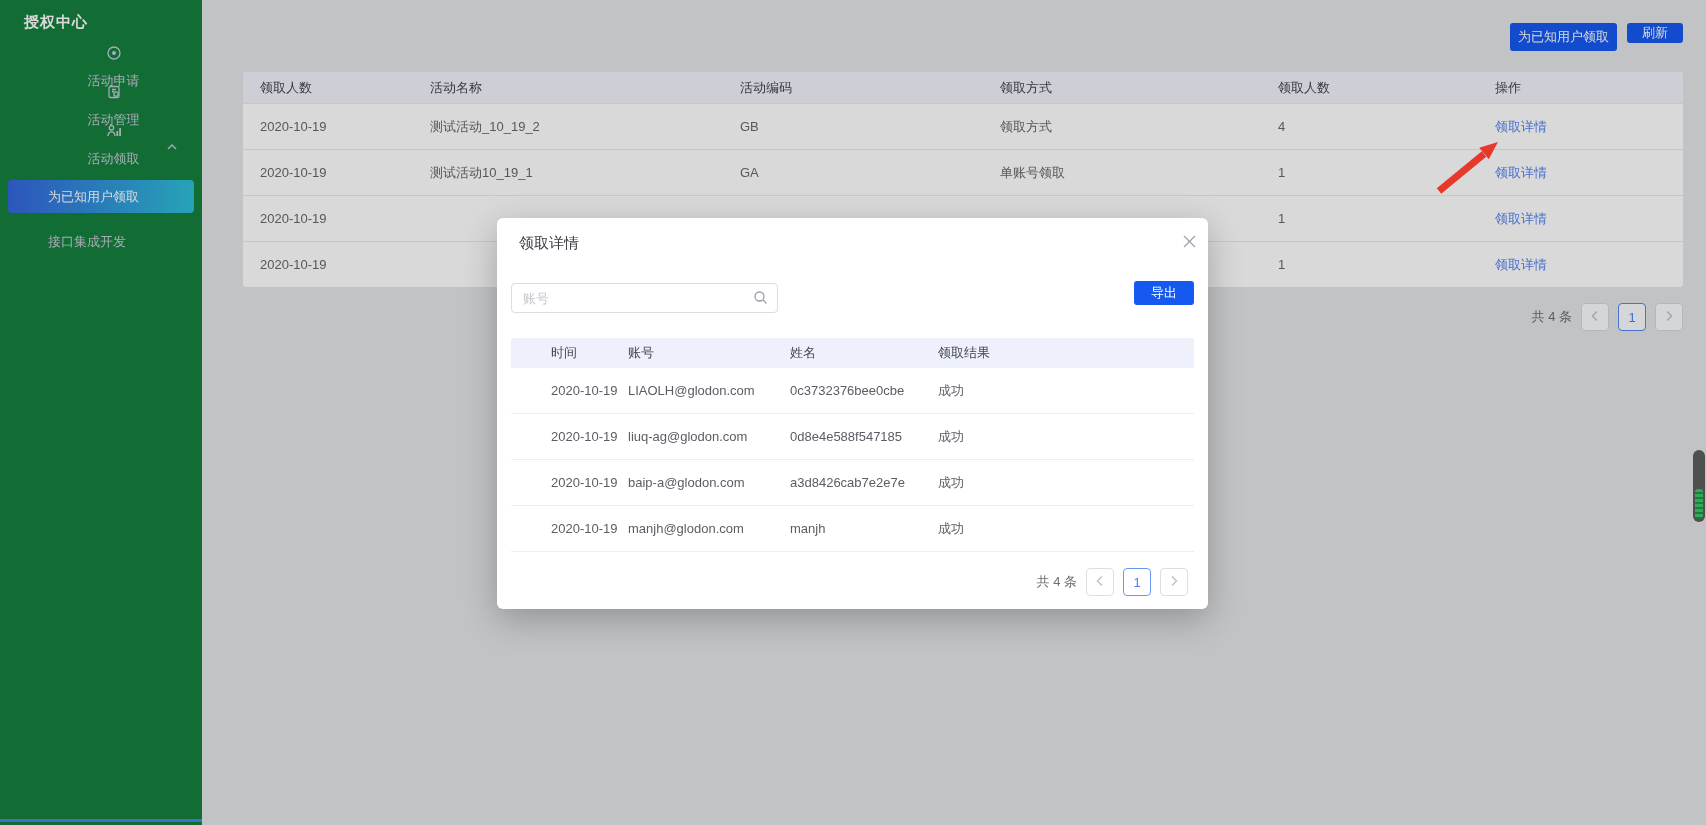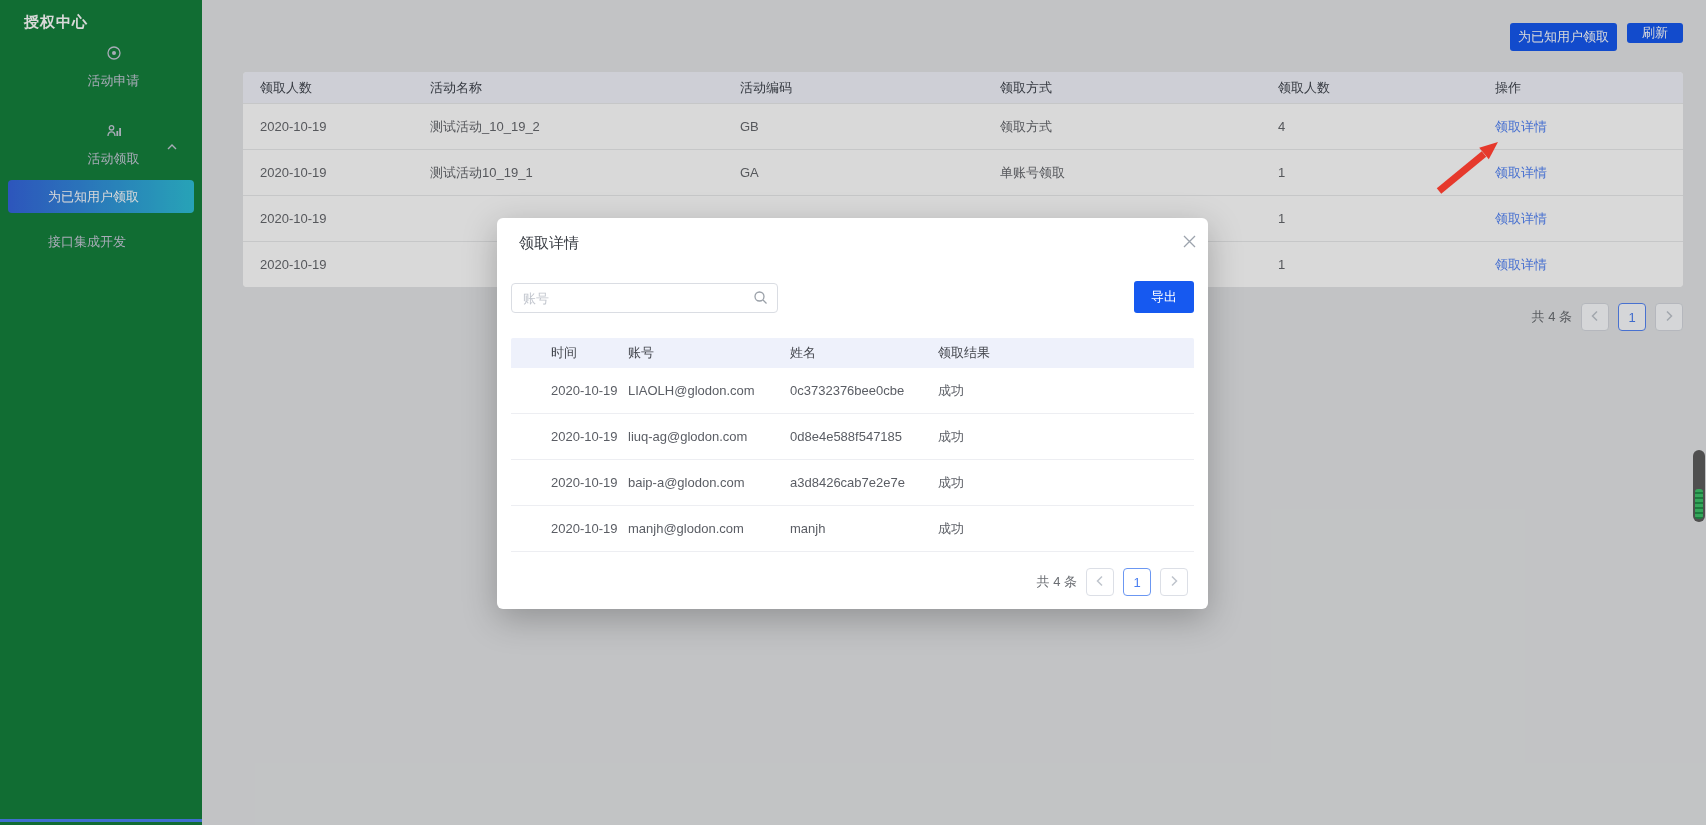--- a/index.html
+++ b/index.html
@@ -44,21 +44,21 @@
   
   .modal{position:absolute;left:497px;top:218px;width:711px;height:391px;background:#FFFFFF;border-radius:6px;
          z-index:20;box-shadow:0 10px 34px rgba(0,0,0,0.25);}
   .m-title{position:absolute;left:22px;top:16px;font-size:15px;color:#383C43;}
   .m-close{position:absolute;right:8px;top:12px;width:22px;height:22px;display:flex;align-items:center;
            justify-content:center;cursor:pointer;color:#9CA3AD;}
   .m-input{position:absolute;left:14px;top:65px;width:267px;height:30px;box-sizing:border-box;
            border:1px solid #DADDE3;border-radius:4px;font-size:13px;color:#333;padding:0 32px 0 11px;outline:none;}
   .m-input::placeholder{color:#C2C6CE;}
   .m-search-icon{position:absolute;left:256px;top:72px;color:#9AA0A8;}
-  .m-export{position:absolute;right:14px;top:63px;width:60px;height:32px;}
+  .m-export{position:absolute;right:14px;top:63px;width:60px;height:24px;}
   .m-table{position:absolute;left:14px;top:120px;width:683px;}
   .mgrid{display:grid;grid-template-columns:117px 162px 148px 256px;align-items:center;}
   .mhead{height:30px;background:#EEF1FB;color:#43464D;font-size:13px;border-radius:2px 2px 0 0;}
   .mrow{height:45px;color:#5A5D64;font-size:13px;border-bottom:1px solid #EDEEF2;background:#FFFFFF;}
   .mgrid > div:first-child{margin-left:40px;}
   .m-pager{position:absolute;right:20px;top:350px;}
   .m-pager .pbtn{border-color:#DCDFE6;background:#FFFFFF;}
   .m-pager .pbtn.active{border-color:#6B97F2;color:#4A7EF0;}
   
   .arrow-svg{position:absolute;left:1425px;top:125px;z-index:30;pointer-events:none;}
@@ -78,20 +78,30 @@
     <div class="menu-item mi-1">
       <span class="micon">
         <svg width="16" height="16" viewBox="0 0 16 16" fill="none" stroke="currentColor" stroke-width="1.3">
           <circle cx="8" cy="8" r="6"></circle>
             <circle cx="8" cy="8" r="2" fill="currentColor" stroke="none"></circle>
         </svg>
       </span>
       <span>活动申请</span>
     </div>
 
+    <div class="menu-item mi-2">
+      <span class="micon">
+        <svg width="16" height="16" viewBox="0 0 16 16" fill="none" stroke="currentColor" stroke-width="1.3">
+          <rect x="3" y="2.5" width="10" height="11" rx="1.5"></rect>
+          <circle cx="10" cy="10" r="2.2"></circle>
+            <path d="M6 5.5h4M6 7.5h2"></path>
+        </svg>
+      </span>
+      <span>活动管理</span>
+    </div>
 
     <div class="menu-item mi-3">
       <span class="micon">
         <svg width="16" height="16" viewBox="0 0 16 16" fill="none" stroke="currentColor" stroke-width="1.3">
           <circle cx="5.5" cy="4.8" r="2.2"></circle>
           <path d="M2 13c0-2.6 1.6-4.2 3.5-4.2S9 10.4 9 13"></path>
           <rect x="10.4" y="8" width="1.8" height="5" fill="currentColor" stroke="none"></rect>
           <rect x="13.2" y="5" width="1.8" height="8" fill="currentColor" stroke="none"></rect>
         </svg>
       </span>

